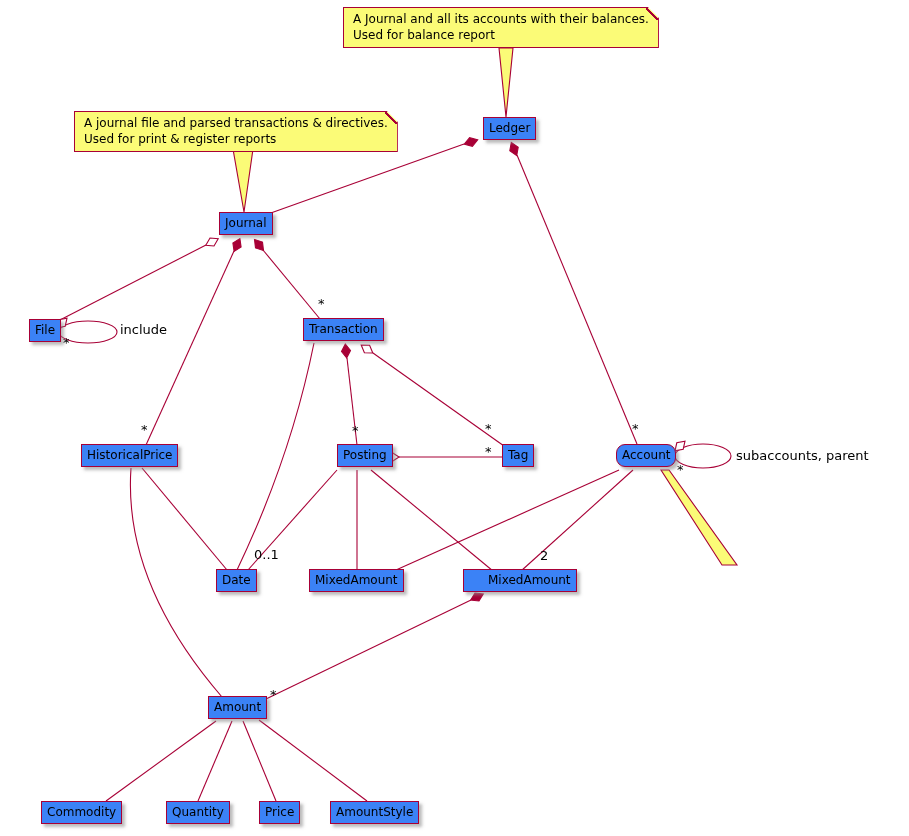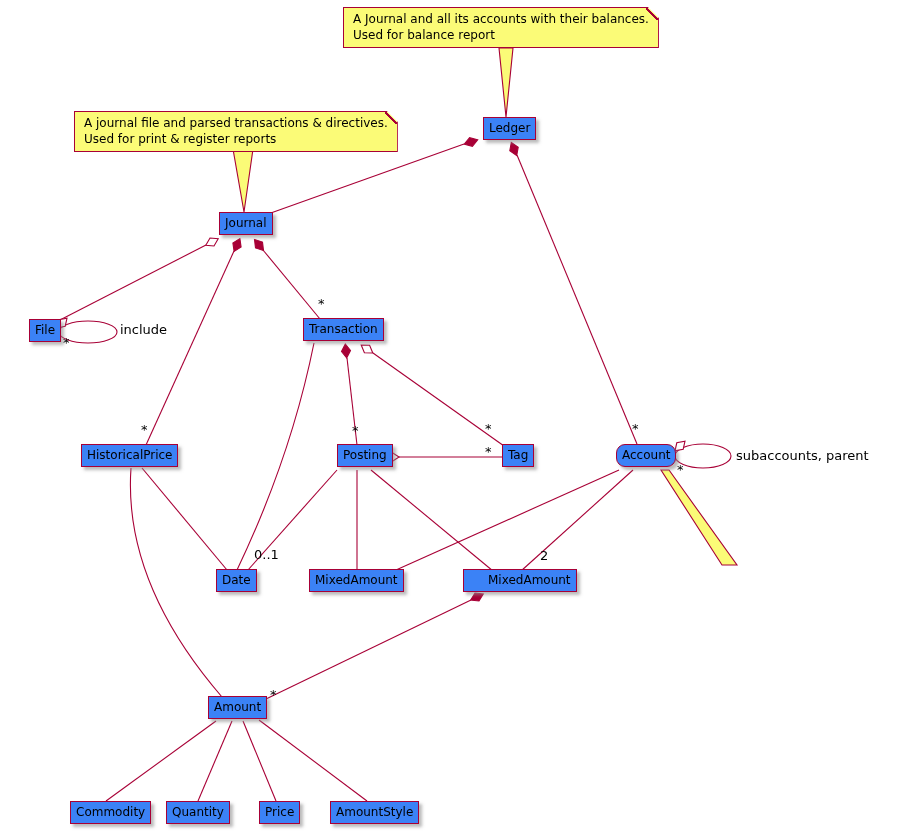--- a/index.html
+++ b/index.html
@@ -83,21 +83,21 @@
   <div class="uml-class" style="left:29px;top:319px;">File</div>
   <div class="uml-class" style="left:303px;top:318px;">Transaction</div>
   <div class="uml-class" style="left:81px;top:444px;">HistoricalPrice</div>
   <div class="uml-class" style="left:329px;top:444px;margin-left:8px;">Posting</div>
   <div class="uml-class" style="left:502px;top:444px;">Tag</div>
   <div class="uml-class" style="left:616px;top:444px;border-radius:9px;">Account</div>
   <div class="uml-class" style="left:216px;top:569px;">Date</div>
   <div class="uml-class" style="left:309px;top:569px;">MixedAmount</div>
   <div class="uml-class" style="left:463px;top:569px;padding-left:24px;">MixedAmount</div>
   <div class="uml-class" style="left:208px;top:696px;">Amount</div>
-  <div class="uml-class" style="left:41px;top:801px;margin-left:29px;">Commodity</div>
+  <div class="uml-class" style="left:41px;top:801px;">Commodity</div>
   <div class="uml-class" style="left:166px;top:801px;">Quantity</div>
   <div class="uml-class" style="left:259px;top:801px;">Price</div>
   <div class="uml-class" style="left:330px;top:801px;">AmountStyle</div>
 
   <span class="edge-label" style="left:318px;top:296px;">*</span>
   <span class="edge-label" style="left:141px;top:422px;">*</span>
   <span class="edge-label" style="left:352px;top:423px;">*</span>
   <span class="edge-label" style="left:485px;top:421px;">*</span>
   <span class="edge-label" style="left:485px;top:444px;">*</span>
   <span class="edge-label" style="left:632px;top:421px;">*</span>

